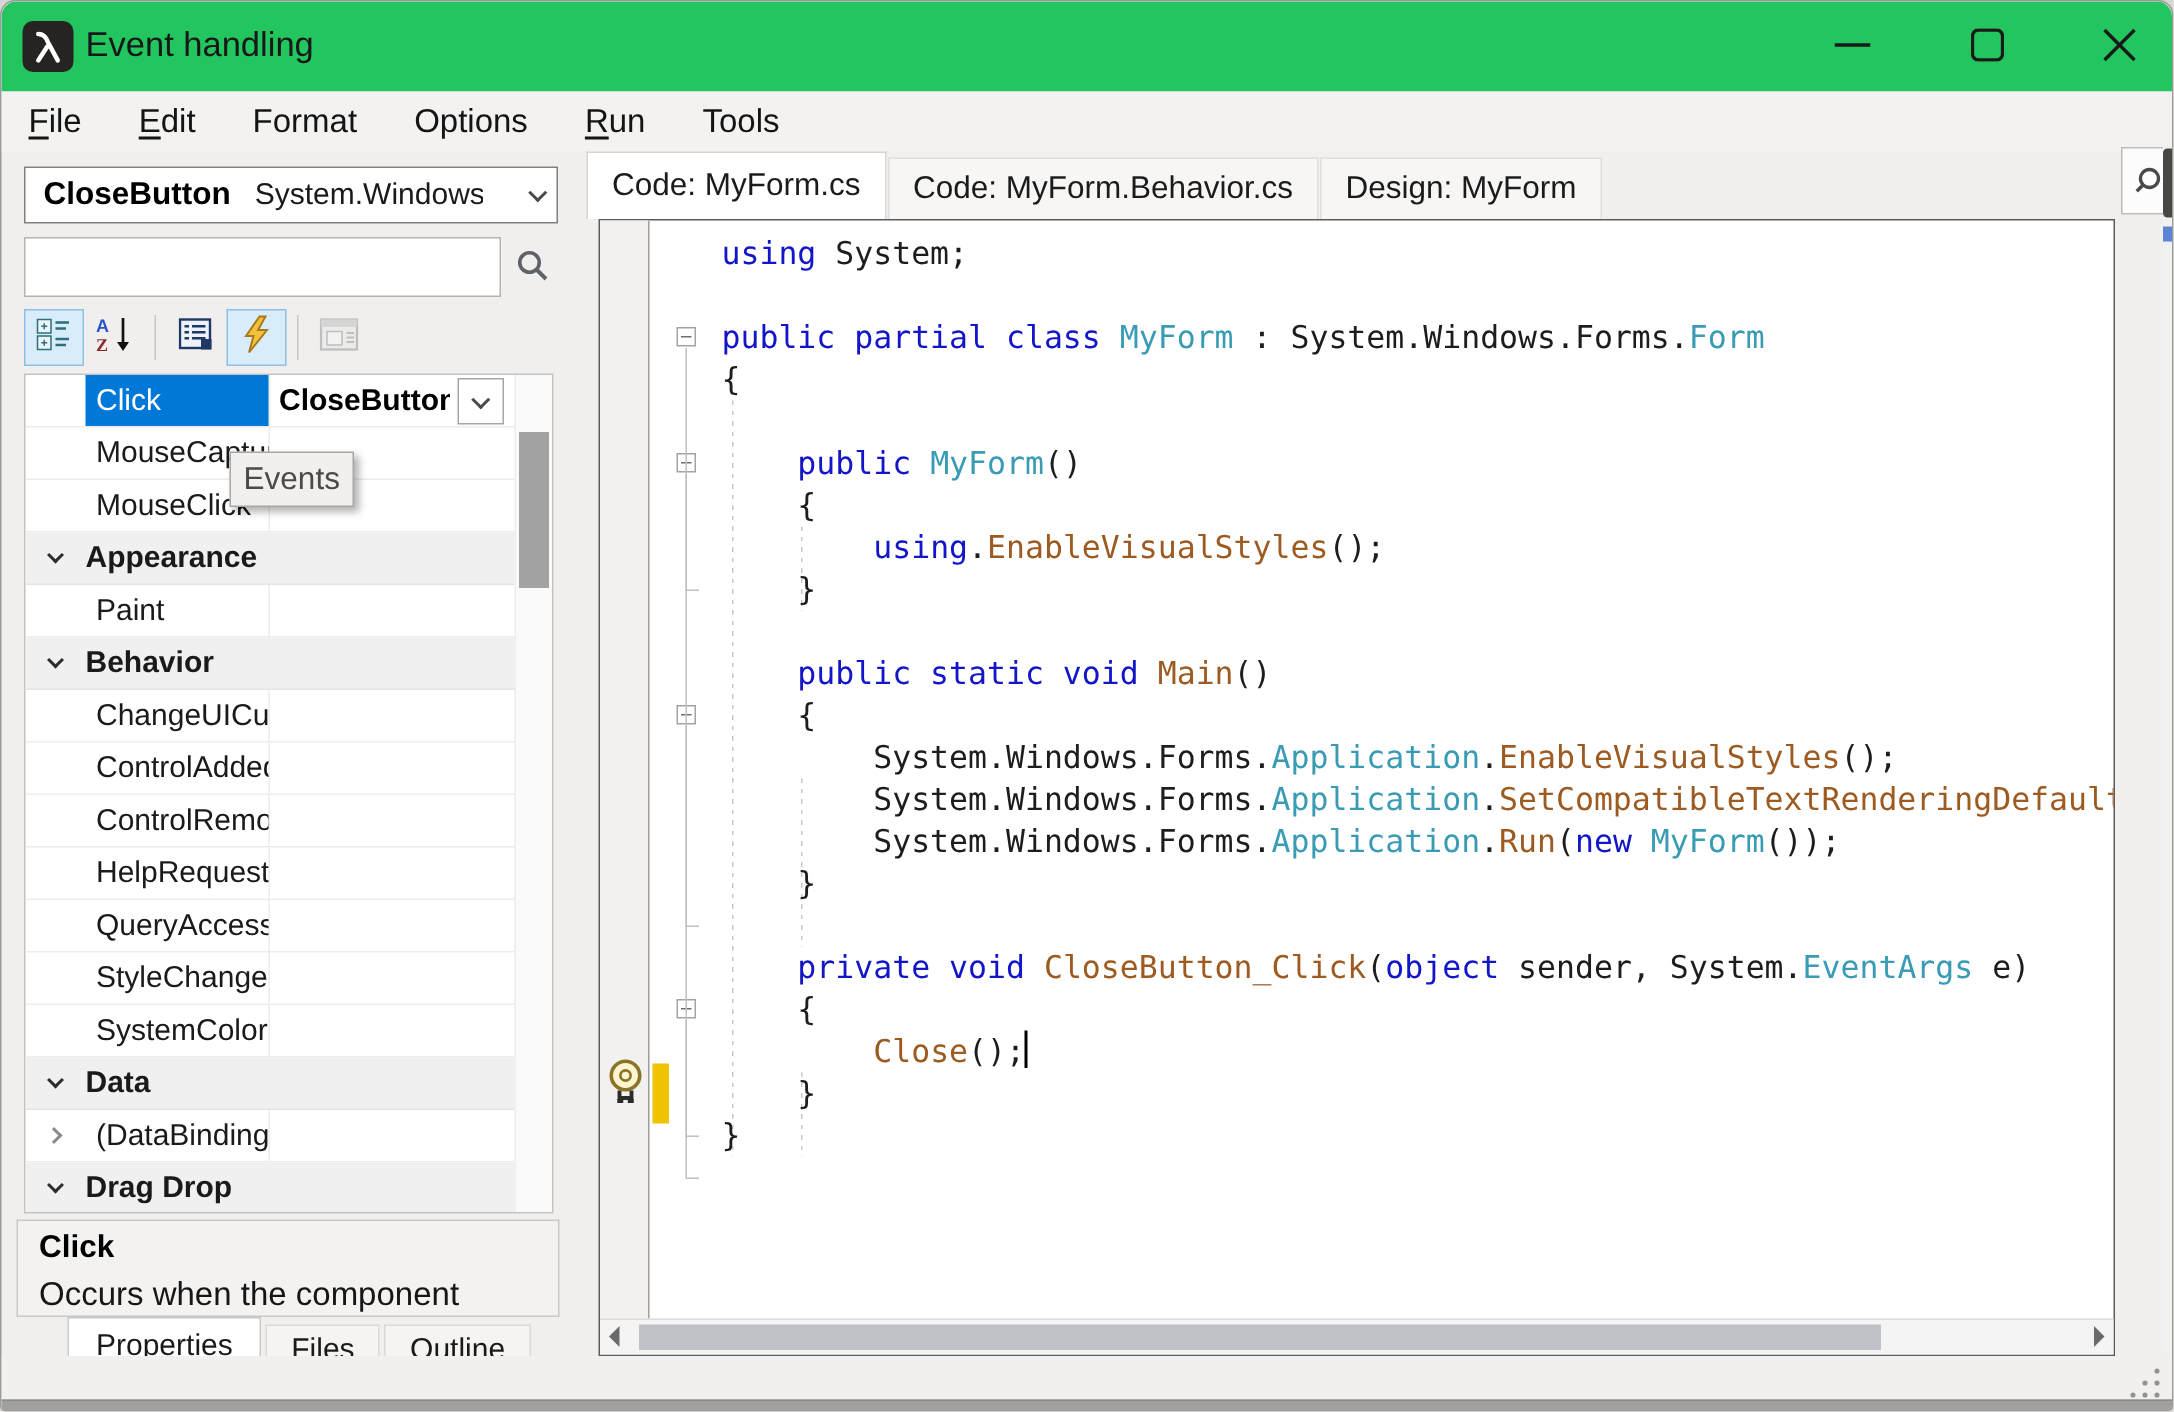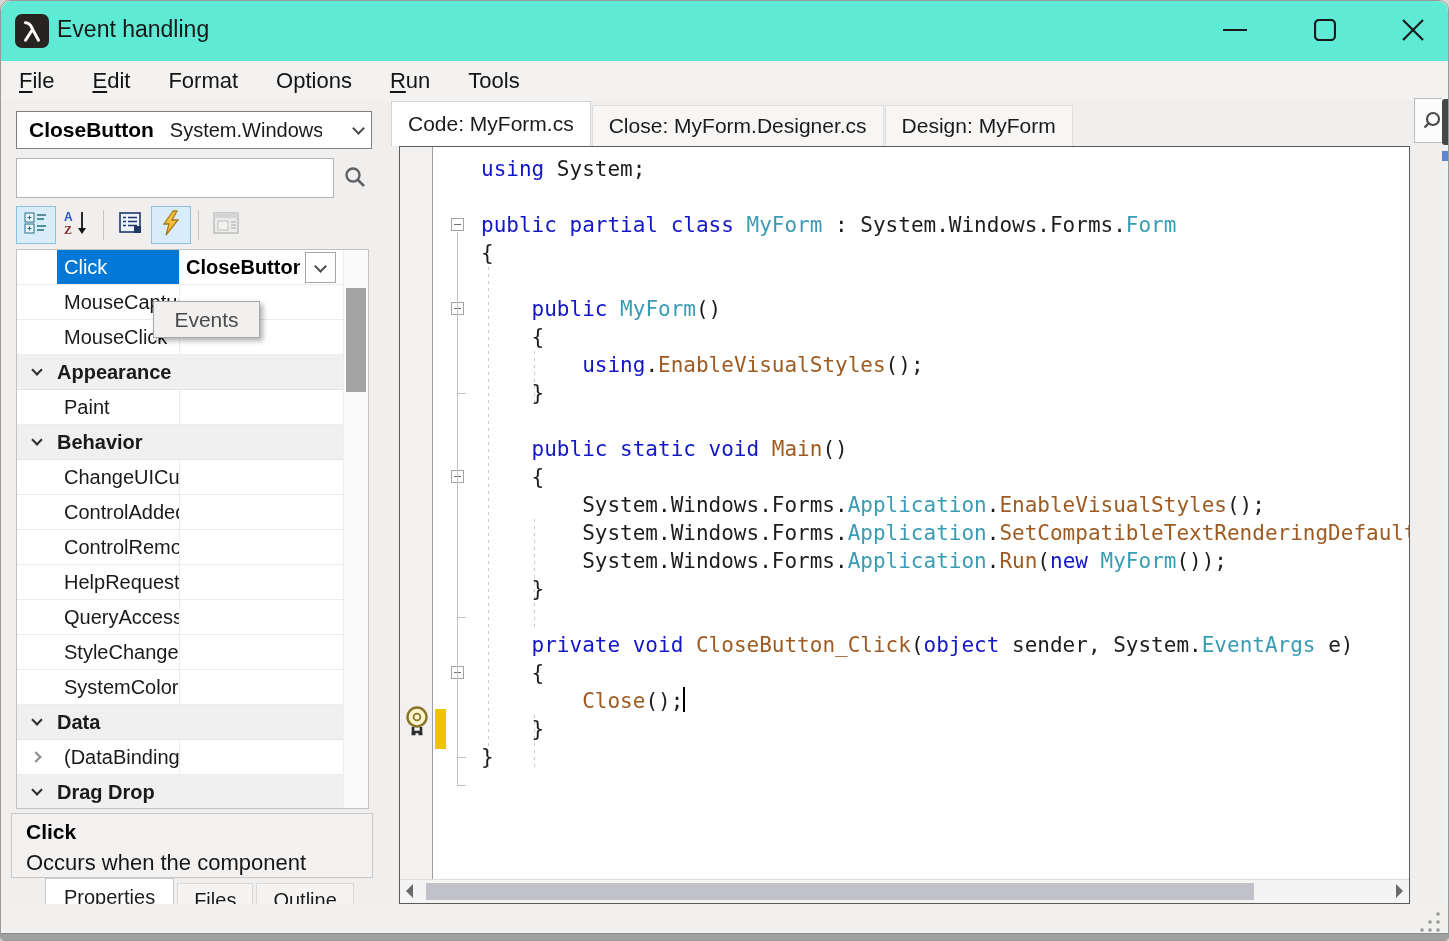--- a/index.html
+++ b/index.html
@@ -5,21 +5,21 @@
   * { margin:0; padding:0; box-sizing:border-box; }
   html,body { background:#d9d6d2; }
   body { font-family:"Liberation Sans", sans-serif; }
   #window {
     position:relative; width:1449px; height:941px;
     background:#f0efee; border:1px solid #9a9a9a;
     border-radius:10px 10px 4px 4px; overflow:hidden;
   }
   
   #titlebar { position:absolute; left:0; top:0; width:100%; height:60px;
-    background:#5eead4; border-radius:10px 10px 0 0;padding-left:17px; }
+    background:#22c55e; border-radius:10px 10px 0 0;padding-left:17px; }
   #app-icon { position:absolute; left:14px; top:13px; width:34px; height:34px;
     background:#272320; border-radius:7px; display:flex; align-items:center; justify-content:center; }
   #window-title { position:absolute; left:56px; top:15px; font-size:23px; color:#181818; }
   .win-ctl { position:absolute; top:8px; width:46px; height:42px; display:flex; align-items:center; justify-content:center; }
   #btn-min { right:190px; } #btn-max { right:100px; } #btn-close { right:12px; }
   
   #menubar { position:absolute; left:0; top:60px; width:100%; height:40px;
     background:#f3f2f1; display:flex; align-items:center; padding-left:18px; }
   .menu-item { font-size:22px; color:#141414; margin-right:38px; cursor:default; }
   .menu-item u { text-decoration-thickness:1.5px; text-underline-offset:3px; }
@@ -56,21 +56,21 @@
   .pg-combo { position:absolute; left:288px; top:2px; width:31px; height:31px; background:#fff;
     border:1px solid #a6a6a6; display:flex; align-items:center; justify-content:center; }
   .pg-combo .chev { margin-top:-3px; }
   .cat-chev { width:8px; height:8px; border-right:2.4px solid #2d2d2d; border-bottom:2.4px solid #2d2d2d;
     transform:rotate(45deg); margin-top:-4px; }
   .exp-chev { width:8px; height:8px; border-right:2px solid #8a8a8a; border-bottom:2px solid #8a8a8a;
     transform:rotate(-45deg); margin-left:-3px; }
   #pg-scroll { position:absolute; right:0; top:0; bottom:0; width:25px; background:#fafafa; border-left:1px solid #ededed; }
   #pg-thumb { position:absolute; left:2px; top:38px; width:20px; height:104px; background:#a3a3a3; }
   
-  #tooltip { position:absolute; left:152px; top:300px; width:107px; height:37px; background:#f2f0ef;
+  #tooltip { position:absolute; left:152px; top:300px; width:83px; height:37px; background:#f2f0ef;
     border:1px solid #a7a7a7; box-shadow:3px 3px 5px rgba(0,0,0,.30); z-index:30;
     display:flex; align-items:center; justify-content:center; font-size:21px; color:#4a4a4a; }
   
   #prop-desc { position:absolute; left:10px; top:812px; width:362px; height:65px;
     background:#f4f2f1; border:1px solid #c8c8c8; overflow:hidden; padding:6px 0 0 14px; }
   #desc-title { font-size:21px; font-weight:bold; color:#000; }
   #desc-text { font-size:22px; color:#161616; margin-top:6px; white-space:nowrap; }
   
   #bottom-tabs { position:absolute; left:8px; top:877px; height:38px; display:flex; align-items:flex-end;margin-left:36px; }
   .b-tab { font-size:20px; color:#1a1a1a; background:#f5f4f3; border:1px solid #d9d9d9; border-bottom:none;
@@ -317,21 +317,21 @@
   </div>
 
   <div id="bottom-tabs">
       <div class="b-tab active">Properties</div>
       <div class="b-tab">Files</div>
       <div class="b-tab">Outline</div>
     </div>
 
   <div id="editor-tabs">
       <div class="e-tab active">Code: MyForm.cs</div>
-      <div class="e-tab">Close: MyForm.Designer.cs</div>
+      <div class="e-tab">Code: MyForm.Behavior.cs</div>
       <div class="e-tab">Design: MyForm</div>
     </div>
 
   <div id="editor">
     <div id="gutter">
       <span id="lightbulb" style="position: absolute; top: 558px;">
         <svg width="26" height="34" viewBox="0 0 26 34">
           <circle cx="13" cy="12" r="9.5" fill="#fdf4d0" stroke="#8a7428" stroke-width="2.4"></circle>
           <circle cx="13" cy="12" r="3.4" fill="none" stroke="#8a7428" stroke-width="1.8"></circle>
           <path d="M9 22 L9 27 L17 27 L17 22" fill="none" stroke="#2c2c2c" stroke-width="2.6"></path>

